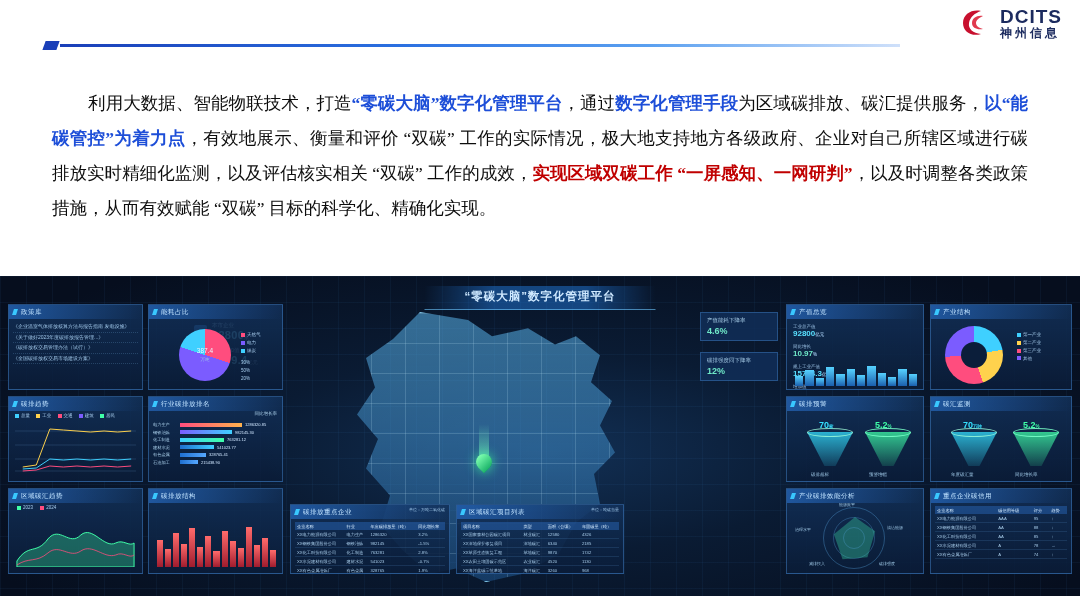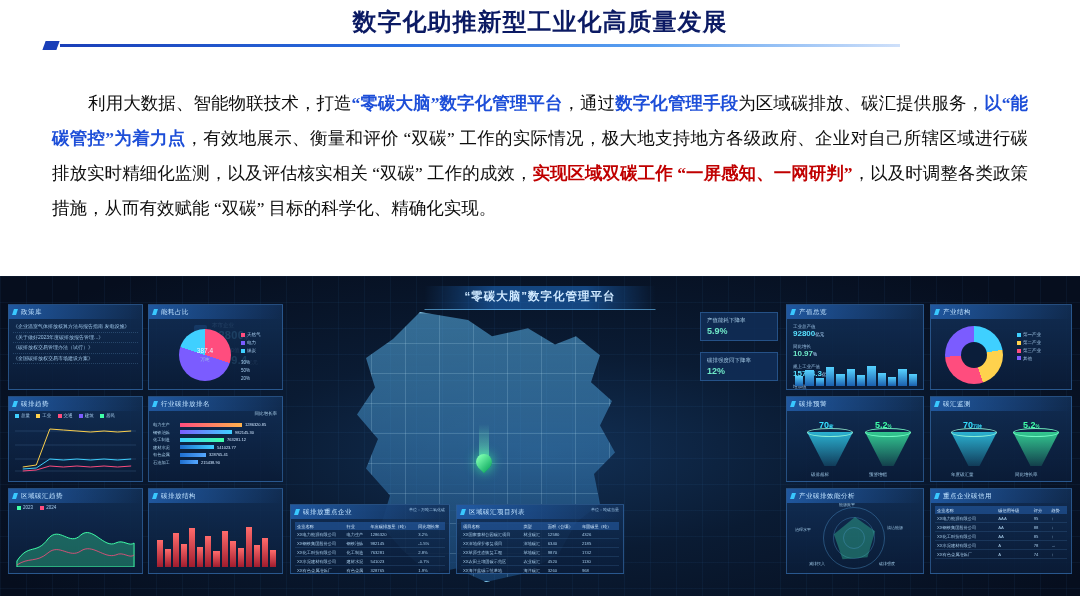--- a/index.html
+++ b/index.html
@@ -325,22 +325,33 @@
   table.mini td {
     padding: 1.5px 2px;
     border-bottom: 1px solid rgba(90,150,210,.18);
     white-space: nowrap;
   }
 </style>
 </head>
 <body>
 
 <div class="header">
-  <div class="header-title">数字化助推新型工业化高质量发展</div>
   <div class="header-rule"></div>
+  <div class="logo-block">
+    <div class="logo-mark">
+      <svg width="34" height="34" viewBox="0 0 34 34" aria-hidden="true">
+        <path d="M4 17 C4 8, 13 3, 22 5 C16 7, 11 11, 10 17 C9 23, 14 27, 22 28 C13 31, 4 26, 4 17 Z" fill="#c8102e"></path>
+        <path d="M13 17 C13 12, 18 9, 24 10 C20 12, 17 14, 17 17 C17 20, 20 22, 24 23 C18 24, 13 22, 13 17 Z" fill="#e03a4e"></path>
+      </svg>
+    </div>
+    <div class="logo-text">
+      <div class="en">DCITS</div>
+      <div class="cn">神州信息</div>
+    </div>
+  </div>
 </div>
 
 <div class="body-text">
   <span class="indent"></span><span>利用大数据、智能物联技术，打造</span><span class="hl-blue">“零碳大脑”数字化管理平台</span><span>，通过</span><span class="hl-blue">数字化管理手段</span><span>为区域碳排放、碳汇提供服务，</span><span class="hl-blue">以“能碳管控”为着力点</span><span>，有效地展示、衡量和评价 “双碳” 工作的实际情况，极大地支持地方各级政府、企业对自己所辖区域进行碳排放实时精细化监测，以及评估核实相关 “双碳” 工作的成效，</span><span class="hl-red">实现区域双碳工作 “一屏感知、一网研判”</span><span>，以及时调整各类政策措施，从而有效赋能 “双碳” 目标的科学化、精确化实现。</span>
 </div>
 
 <div class="dash">
   <div class="dash-grid-bg"></div>
   <div class="dash-title">“零碳大脑”数字化管理平台</div>
 
@@ -366,21 +377,21 @@
       <div class="ico"></div>
       <div class="txt">
         <div class="t">工业增加值</div>
         <div class="v"><span>5339.4</span><small>亿元</small></div>
       </div>
     </div>
   </div>
 
   <div class="stat-card" style="left:700px;top:36px;width:78px;">
     <div class="t">产值能耗下降率</div>
-    <div class="v"><span>5.9</span><span>%</span></div>
+    <div class="v"><span>4.6</span><span>%</span></div>
   </div>
   <div class="stat-card" style="left:700px;top:76px;width:78px;">
     <div class="t">碳排强度同下降率</div>
     <div class="v"><span>12</span><span>%</span></div>
   </div>
 
   <div class="panel" style="left:8px;top:28px;width:135px;height:86px;">
     <div class="panel-hd">政策库</div>
     <div class="panel-bd">
       <div class="mini-row">《企业温室气体排放核算方法与报告指南 发电设施》</div>

